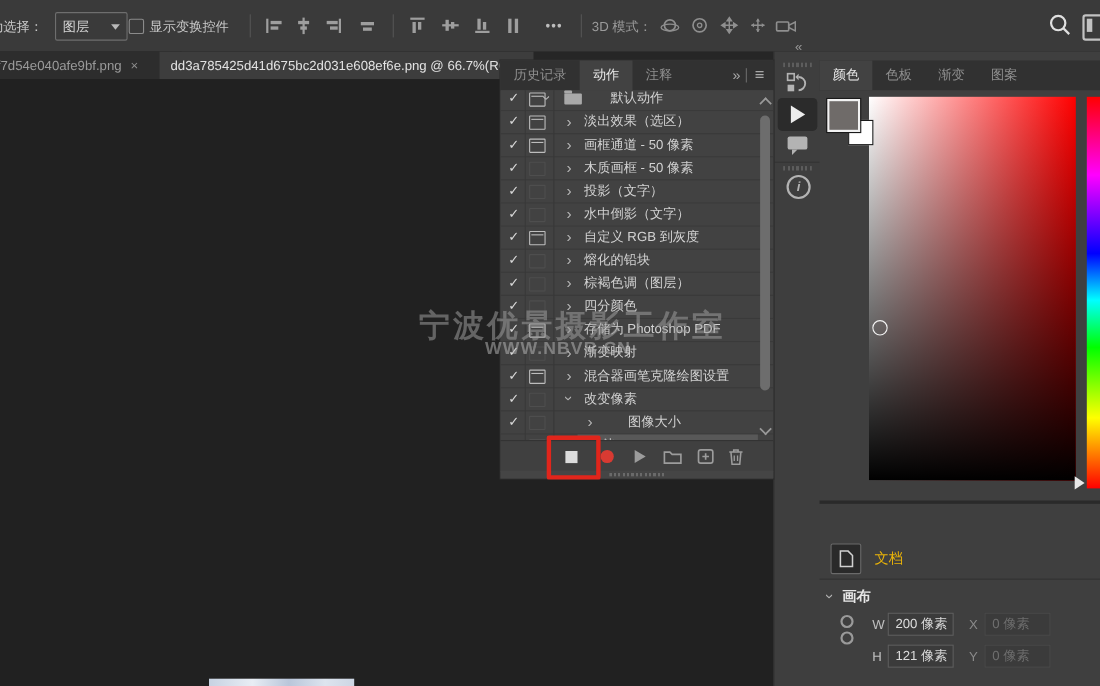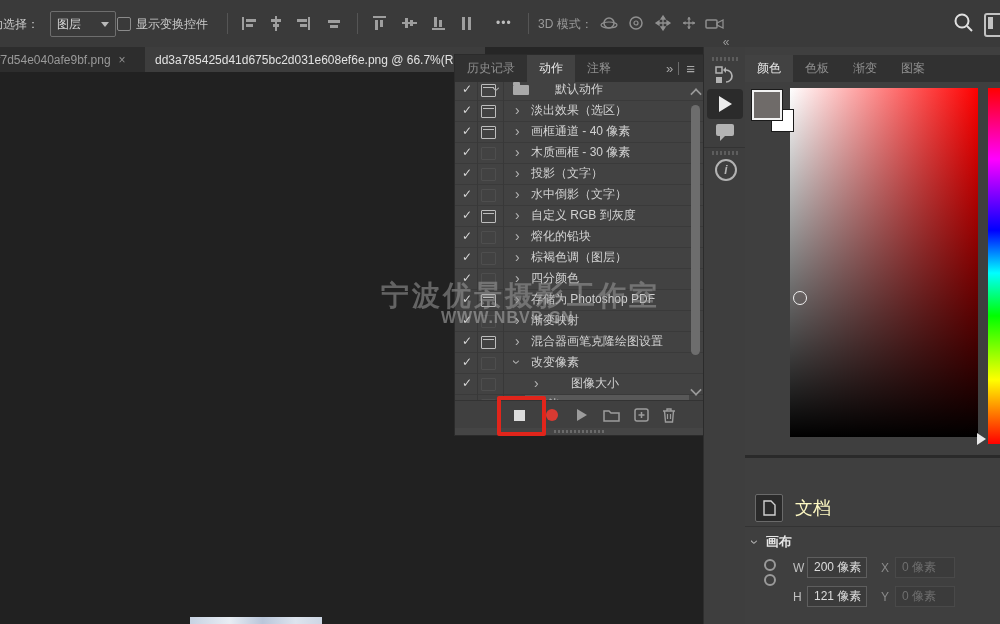--- a/index.html
+++ b/index.html
@@ -97,21 +97,21 @@
   #cf-cursor{position:absolute;left:3px;top:203px;width:12px;height:12px;border:1.5px solid #f2f2f2;border-radius:50%;}
   #hue-bar{position:absolute;left:243px;top:41px;width:14px;height:356px;
       background:linear-gradient(to bottom,#f00 0%,#f0f 20%,#00f 40%,#0ff 52%,#0f0 64%,#ff0 82%,#f00 100%);}
   #hue-pointer{position:absolute;left:232px;top:386px;width:0;height:0;
       border-top:6px solid transparent;border-bottom:6px solid transparent;border-left:9px solid #e8e8e8;}
   #rp-div1{position:absolute;left:0;top:408px;width:100%;height:3px;background:#2a2a2a;}
   #pr-header{position:absolute;left:0;top:411px;width:100%;height:28px;background:#313131;display:flex;}
   #pr-header .p-tab.active{background:#474747;}
   #doc-row{position:absolute;left:10px;top:447px;display:flex;align-items:center;}
   #doc-icon{width:26px;height:26px;background:#2a2a2a;border:1px solid #6a6a6a;border-radius:2px;display:flex;align-items:center;justify-content:center;}
-  #doc-label{margin-left:12px;color:#fef9c3;font-size:18px;}
+  #doc-label{margin-left:12px;color:#eab308;font-size:13px;}
   #rp-div2{position:absolute;left:0;top:479px;width:100%;height:1px;background:#333;}
   #canvas-sec{position:absolute;left:8px;top:486px;display:flex;align-items:center;color:#e6e6e6;font-weight:bold;font-size:13px;}
   #canvas-sec .achev{position:static;margin-right:8px;font-weight:normal;}
   #link-icon{position:absolute;left:18px;top:508px;}
   .prop-row{position:absolute;left:48px;display:flex;align-items:center;}
   #row-w{top:510px;} #row-h{top:539px;}
   .fld-label{width:14px;color:#c0c0c0;}
   .fld-label.dim{color:#8a8a8a;}
   .fld-input{width:52px;height:19px;border:1px solid #5e5e5e;background:#3b3b3b;color:#dcdcdc;
       display:flex;align-items:center;padding-left:6px;margin-right:14px;}
@@ -268,27 +268,27 @@
         <div class="arow">
           <span class="acheck">✓</span>
           <span class="atoggle on"></span>
           <span class="achev" style="left: 60px;">›</span>
           <span class="aname" style="left: 76px;">淡出效果（选区）</span>
         </div>
         <div class="arow">
           <span class="acheck">✓</span>
           <span class="atoggle on"></span>
           <span class="achev" style="left: 60px;">›</span>
-          <span class="aname" style="left: 76px;">画框通道 - 40 像素</span>
-        </div>
-        <div class="arow">
-          <span class="acheck">✓</span>
-          <span class="atoggle off"></span>
-          <span class="achev" style="left: 60px;">›</span>
-          <span class="aname" style="left: 76px;">木质画框 - 30 像素</span>
+          <span class="aname" style="left: 76px;">画框通道 - 50 像素</span>
+        </div>
+        <div class="arow">
+          <span class="acheck">✓</span>
+          <span class="atoggle off"></span>
+          <span class="achev" style="left: 60px;">›</span>
+          <span class="aname" style="left: 76px;">木质画框 - 50 像素</span>
         </div>
         <div class="arow">
           <span class="acheck">✓</span>
           <span class="atoggle off"></span>
           <span class="achev" style="left: 60px;">›</span>
           <span class="aname" style="left: 76px;">投影（文字）</span>
         </div>
         <div class="arow">
           <span class="acheck">✓</span>
           <span class="atoggle off"></span>

